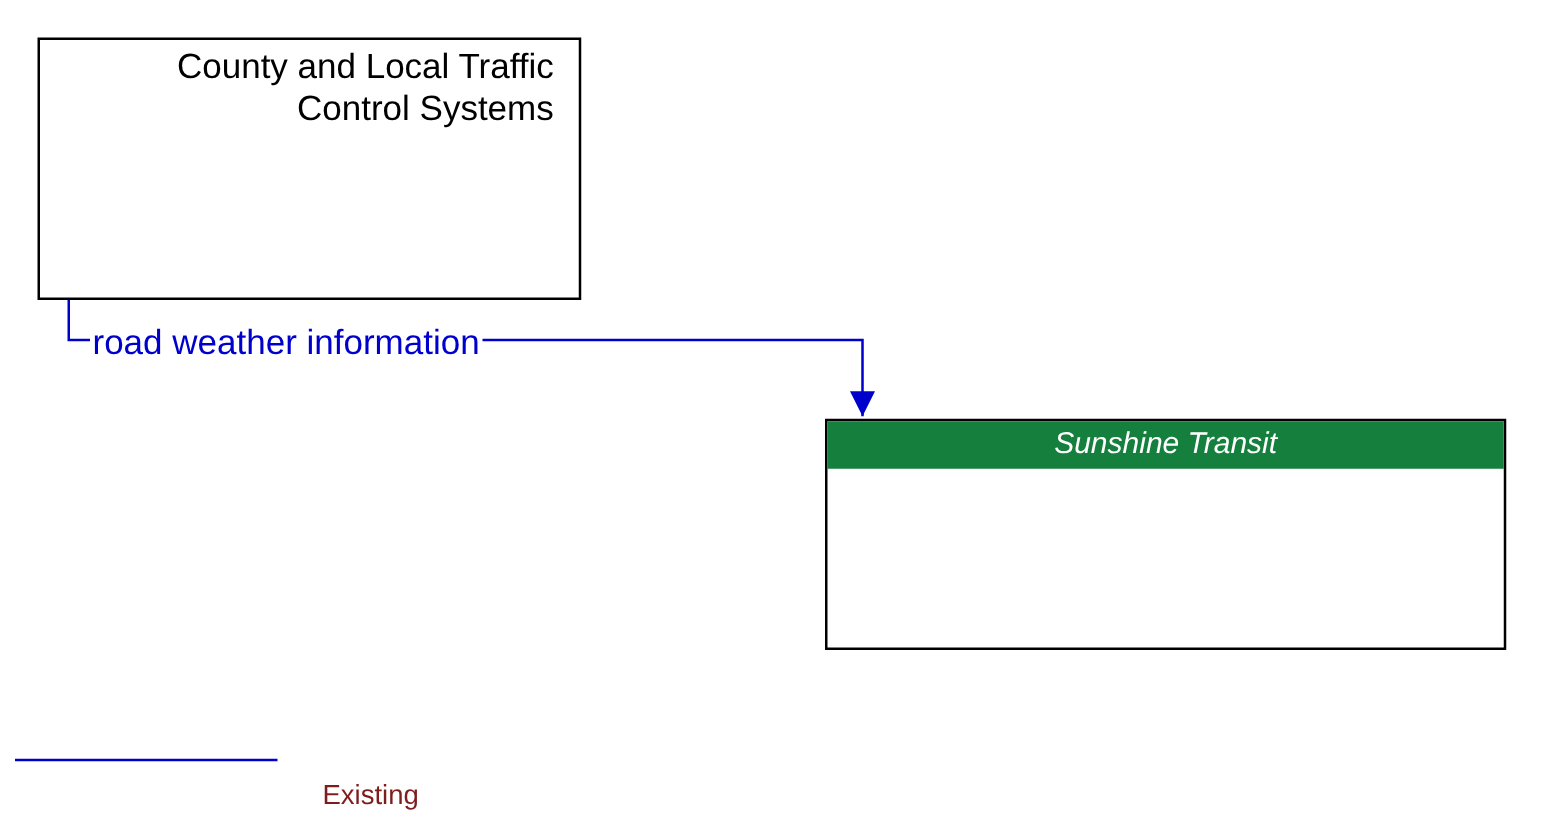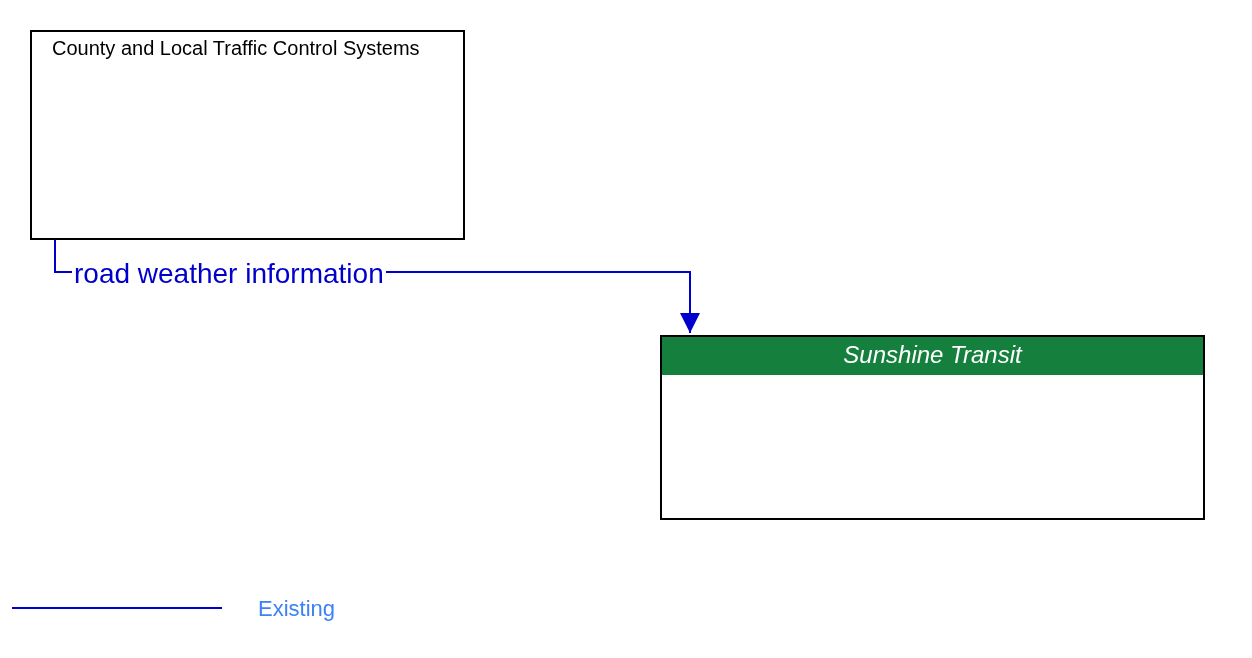--- a/index.html
+++ b/index.html
@@ -24,38 +24,39 @@
     font-style: italic;
     font-size: 24px;
     text-align: center;
     padding: 4px 4px 6px 4px;
     box-sizing: border-box;
     line-height: 1.15;
   }
   .box-body {
     width: 100%;
     color: #000;
-    font-size: 20px;
-    text-align: left;
+    font-size: 28px;
+    text-align: right;
     padding: 4px 20px;
     box-sizing: border-box;
     line-height: 1.2;
   }
   .flow-label {
     position: absolute;
     color: #0000cc;
     font-size: 28px;
     white-space: nowrap;
     background: #fff;
     padding: 0 2px;
   }
   .legend-label {
     position: absolute;
-    color: #3b82f6;
+    color: #7f1d1d;
     font-size: 22px;
+    margin-top: 27px;
   }
   svg.overlay {
     position: absolute;
     left: 0; top: 0;
     width: 1252px;
     height: 658px;
     pointer-events: none;
   }
 </style>
 </head>

